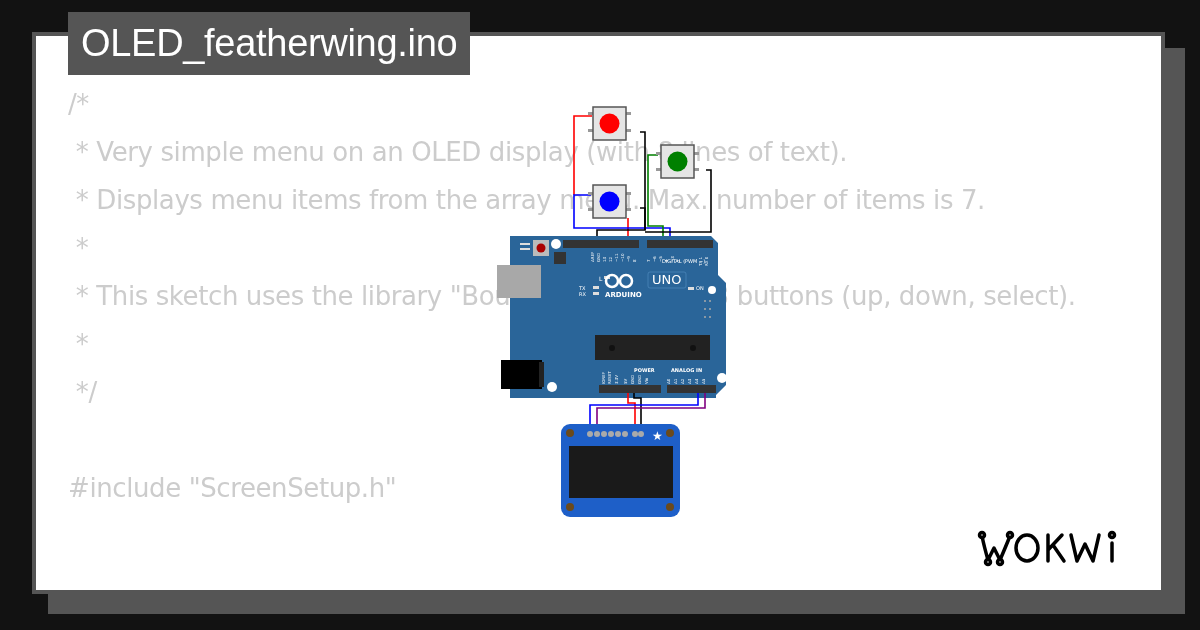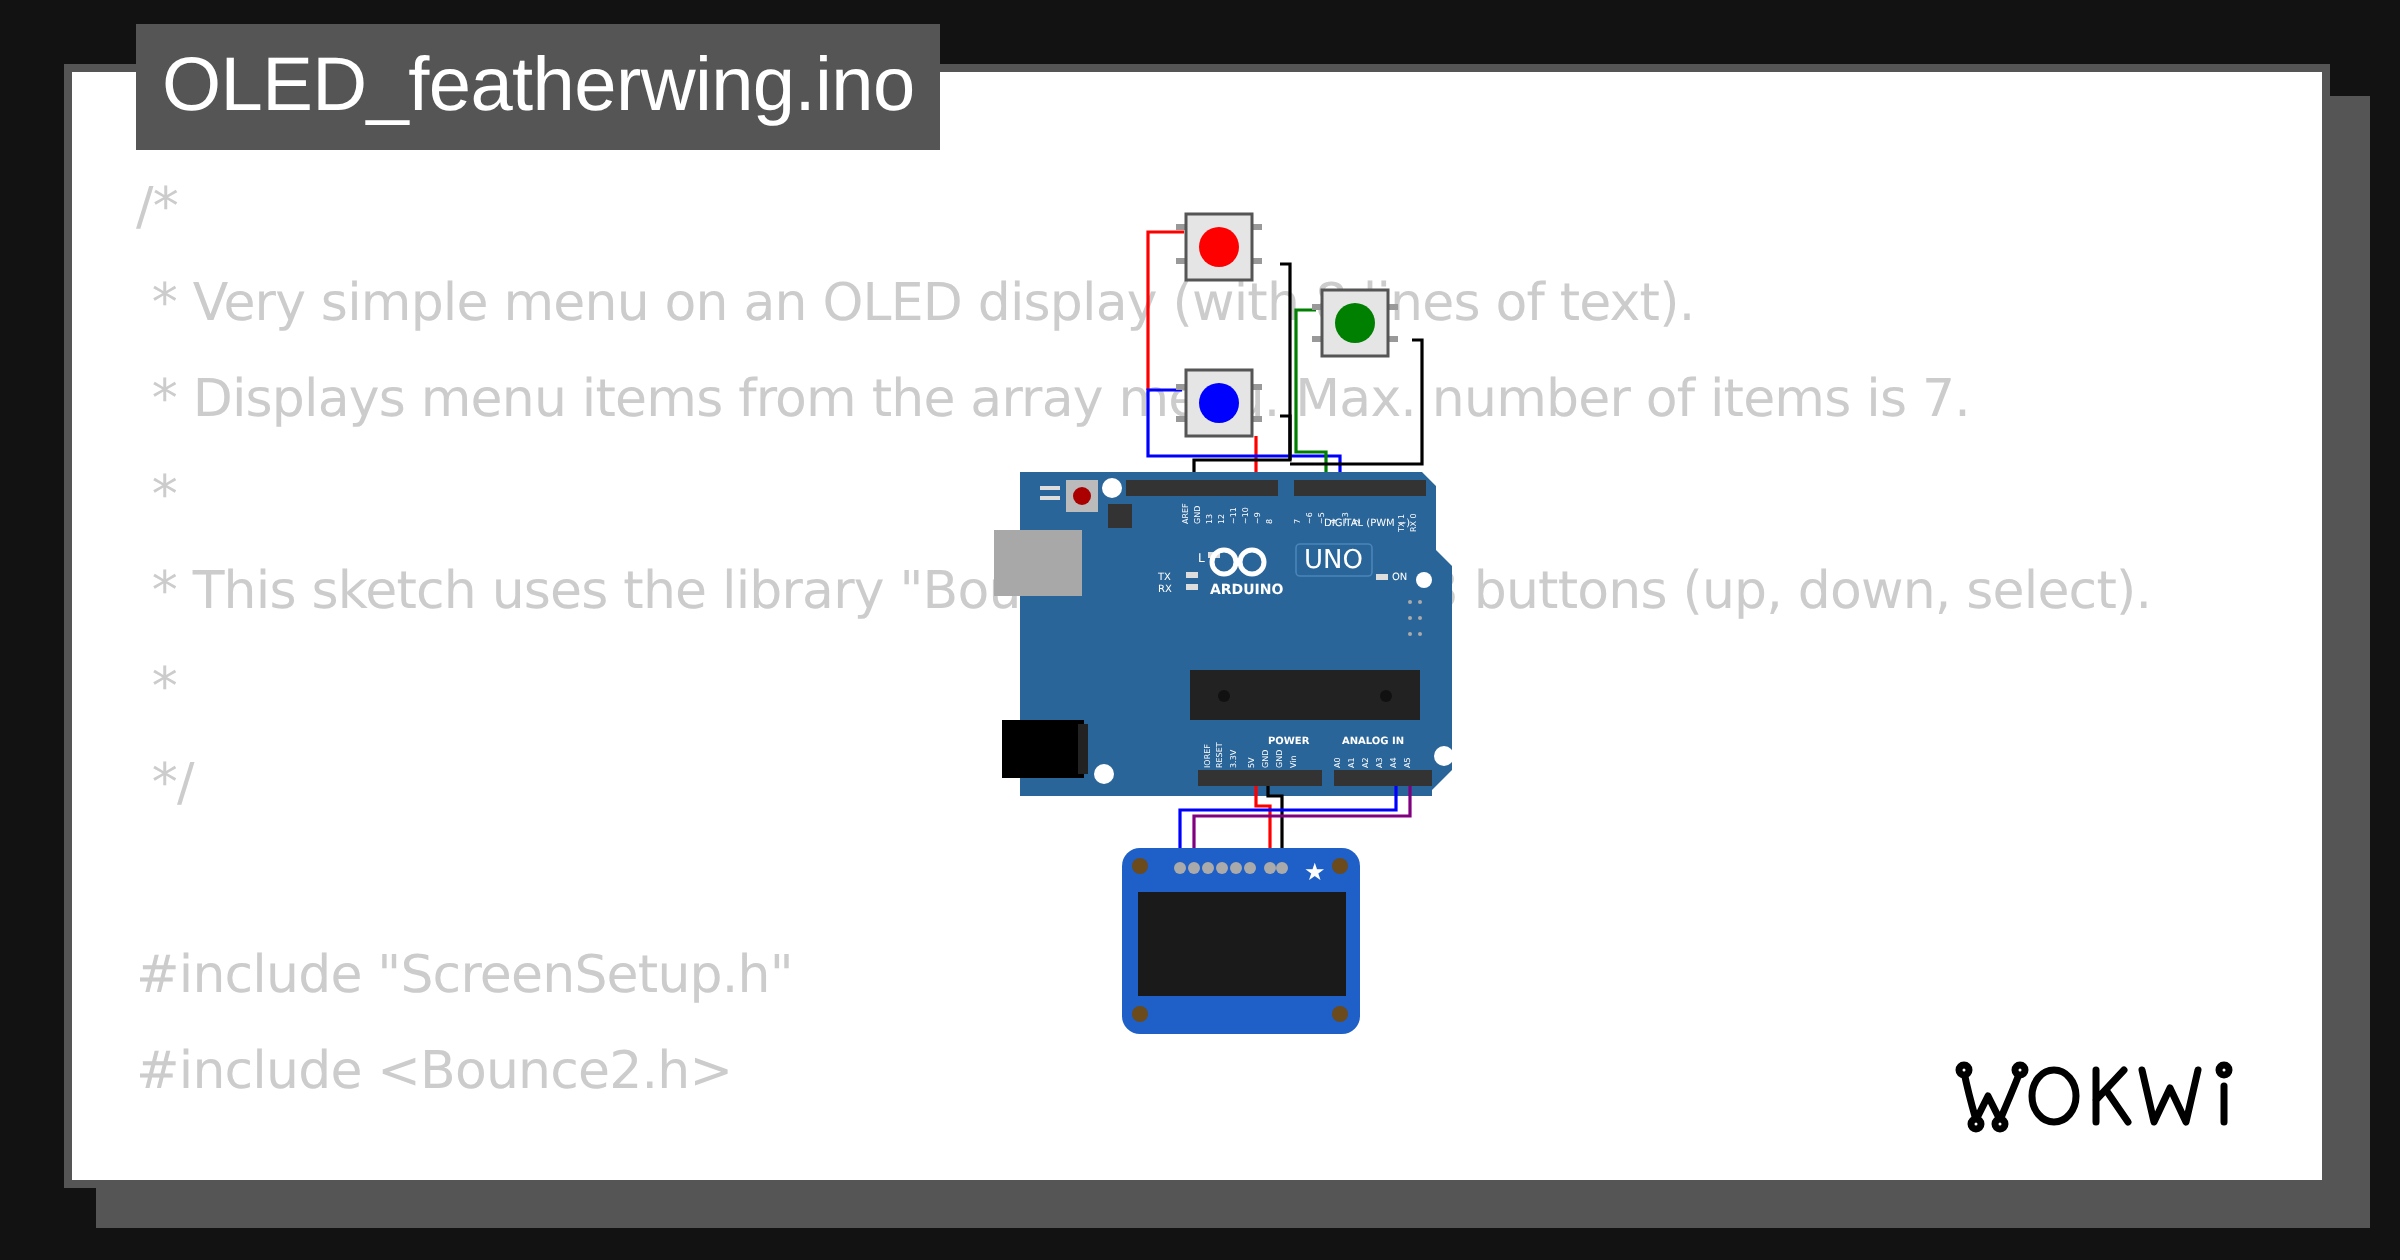--- a/index.html
+++ b/index.html
@@ -37,21 +37,20 @@
 <div class="code">
   <div class="code-line" style="top:10px">/*</div>
   <div class="code-line" style="top:58px"> * Very simple menu on an OLED display (with 8 lines of text).</div>
   <div class="code-line" style="top:106px"> * Displays menu items from the array menu. Max. number of items is 7.</div>
   <div class="code-line" style="top:154px"> *</div>
   <div class="code-line" style="top:202px"> * This sketch uses the library "Bounce2" and uses 3 buttons (up, down, select).</div>
   <div class="code-line" style="top:250px"> *</div>
   <div class="code-line" style="top:298px"> */</div>
   <div class="code-line" style="top:346px"></div>
   <div class="code-line" style="top:394px">#include "ScreenSetup.h"</div>
-  <div class="code-line" style="top:442px">#include &lt;Bounce2.h&gt;</div>
 </div>
 
 <div class="title-box">OLED_featherwing.ino</div>
 
 <svg class="circuit" viewBox="495 100 240 420" width="240" height="420" xmlns="http://www.w3.org/2000/svg">
 
   <g fill="none" stroke-width="1.6">
 
     <path d="M592 116 H574 V195" stroke="#ff0000"></path>
     <path d="M628 218 V247" stroke="#ff0000"></path>

